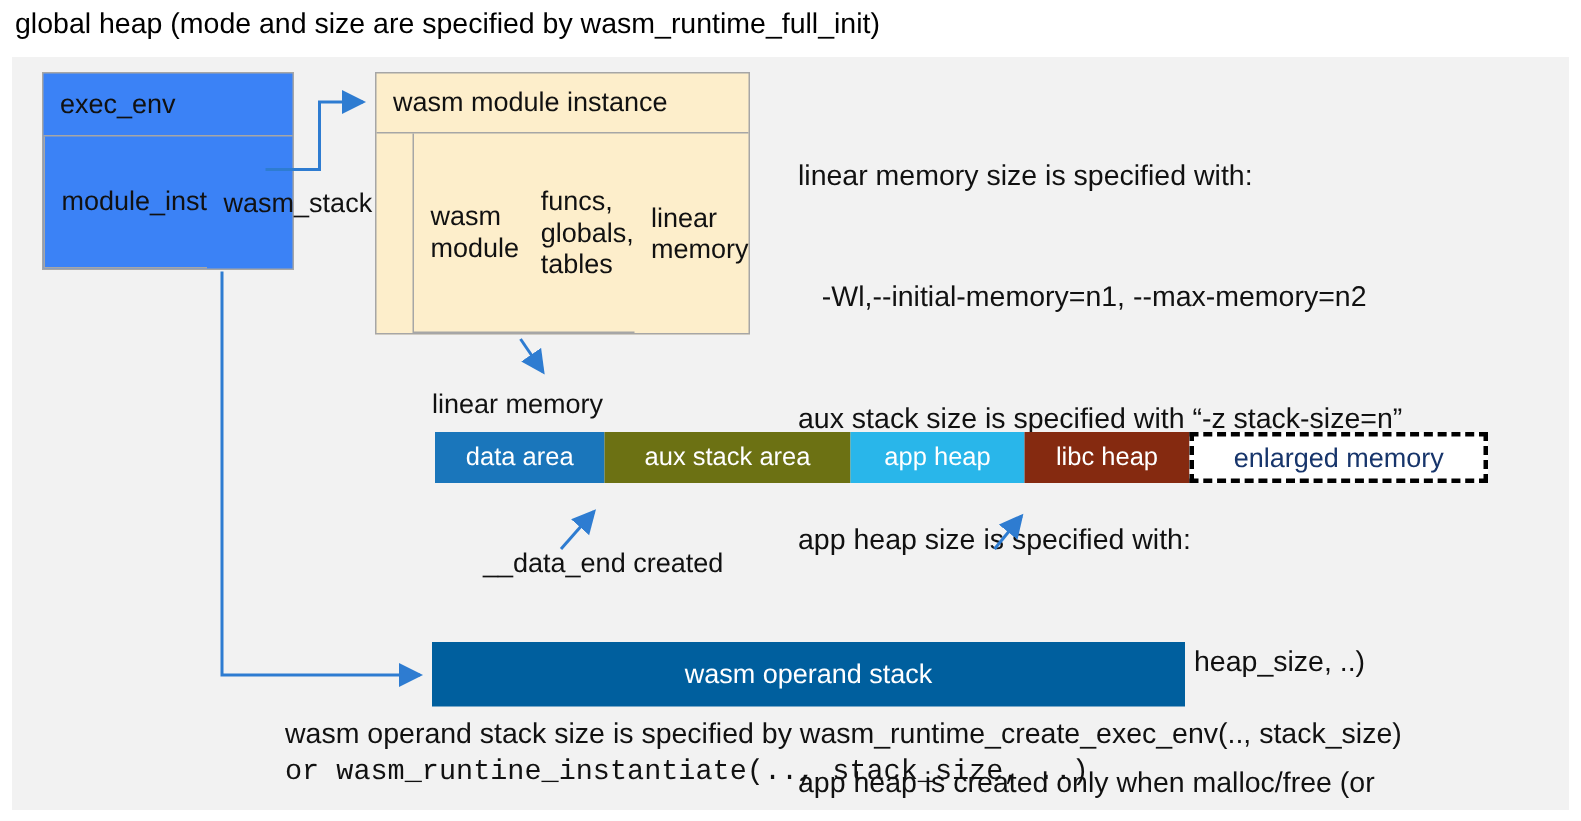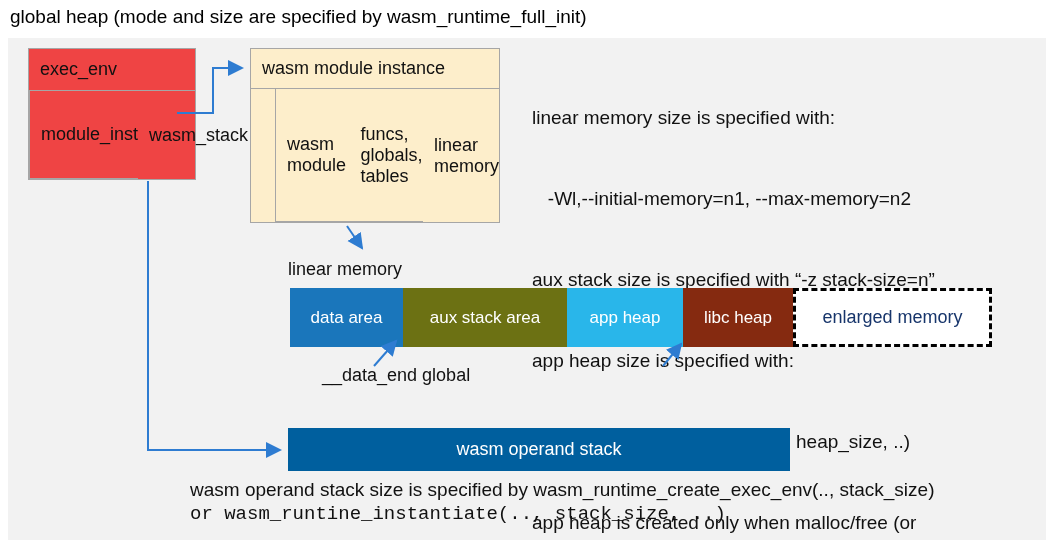--- a/index.html
+++ b/index.html
@@ -1,41 +1,41 @@
 <!DOCTYPE html>
 <html><head>
 <meta charset="utf-8">
 <style>
   html,body{margin:0;padding:0;background:#fff;}
   #page{position:relative;width:1054px;height:547px;background:#fff;
         font-family:"Liberation Sans","DejaVu Sans",sans-serif;color:#111;overflow:hidden;}
   #panel{position:absolute;left:8px;top:38px;width:1038px;height:502px;background:#f2f2f2;}
   #title{position:absolute;left:10px;top:6px;font-size:19px;color:#000;}
 
-  .struct-box{position:absolute;background:#ef4444;border:1px solid #a6a6a6;box-sizing:border-box;}
+  .struct-box{position:absolute;background:#3b82f6;border:1px solid #a6a6a6;box-sizing:border-box;}
   .struct-box .hdr{height:42px;border-bottom:1px solid #a6a6a6;display:flex;align-items:center;
                    padding-left:11px;font-size:18px;box-sizing:border-box;}
   .struct-box .body{display:flex;position:absolute;left:0;right:0;bottom:0;top:42px;}
   .struct-box .strip{width:25px;border-right:1px solid #a6a6a6;box-sizing:border-box;}
   .struct-box .rows{flex:1;display:flex;flex-direction:row;}
   .struct-box .row{flex:1;display:flex;align-items:center;padding-left:11px;
                    border-bottom:1px solid #a6a6a6;font-size:18px;box-sizing:border-box;}
   .struct-box .row:last-child{border-bottom:none;}
 
   #exec-env{left:28px;top:48px;width:168px;height:132px;}
   #module-instance{left:250px;top:48px;width:250px;height:175px;background:#fdeecb;}
   #module-instance .hdr{height:40px;}
   #module-instance .body{top:40px;}
 
   #notes-right{position:absolute;left:532px;top:50px;font-size:19px;line-height:27px;
                white-space:pre;color:#111;}
 
   #linear-memory-label{position:absolute;left:288px;top:259px;font-size:18px;}
 
-  .seg{position:absolute;top:288px;height:59px;display:flex;align-items:center;justify-content:center;
+  .seg{position:absolute;top:288px;height:34px;display:flex;align-items:center;justify-content:center;
        color:#fff;font-size:17px;box-sizing:border-box;}
   #seg-data{left:290px;width:113px;background:#1a76bb;}
   #seg-aux{left:403px;width:164px;background:#6c7113;}
   #seg-app{left:567px;width:116px;background:#29b6ea;}
   #seg-libc{left:683px;width:110px;background:#852a10;}
   #seg-enlarged{left:793px;width:199px;background:#fff;border:3px dashed #000;color:#17356b;font-size:18px;}
 
   #data-end-label{position:absolute;left:322px;top:365px;font-size:18px;}
   #heap-base-label{position:absolute;left:608px;top:370px;font-size:18px;}
   #exported-label{position:absolute;left:300px;top:392px;font-size:18px;}
@@ -88,21 +88,21 @@
     
   </div>
 
   <div id="linear-memory-label">linear memory</div>
   <div id="seg-data" class="seg">data area</div>
   <div id="seg-aux" class="seg">aux stack area</div>
   <div id="seg-app" class="seg">app heap</div>
   <div id="seg-libc" class="seg">libc heap</div>
   <div id="seg-enlarged" class="seg">enlarged memory</div>
 
-  <div id="data-end-label">__data_end global</div>
+  <div id="data-end-label">__data_end created</div>
 
   <div id="operand-stack">wasm operand stack</div>
 
   <div id="bottom-note-1">wasm operand stack size is specified by wasm_runtime_create_exec_env(.., stack_size)</div>
   <div id="bottom-note-2">or wasm_runtine_instantiate(.., stack_size, ..)</div>
 
   <svg id="arrows" viewBox="0 0 1054 547">
     <defs>
       <marker id="ah" markerWidth="9" markerHeight="9" refX="7" refY="4" orient="auto">
         <path d="M0,0 L8,4 L0,8 z" fill="#2e7cd1"></path>

